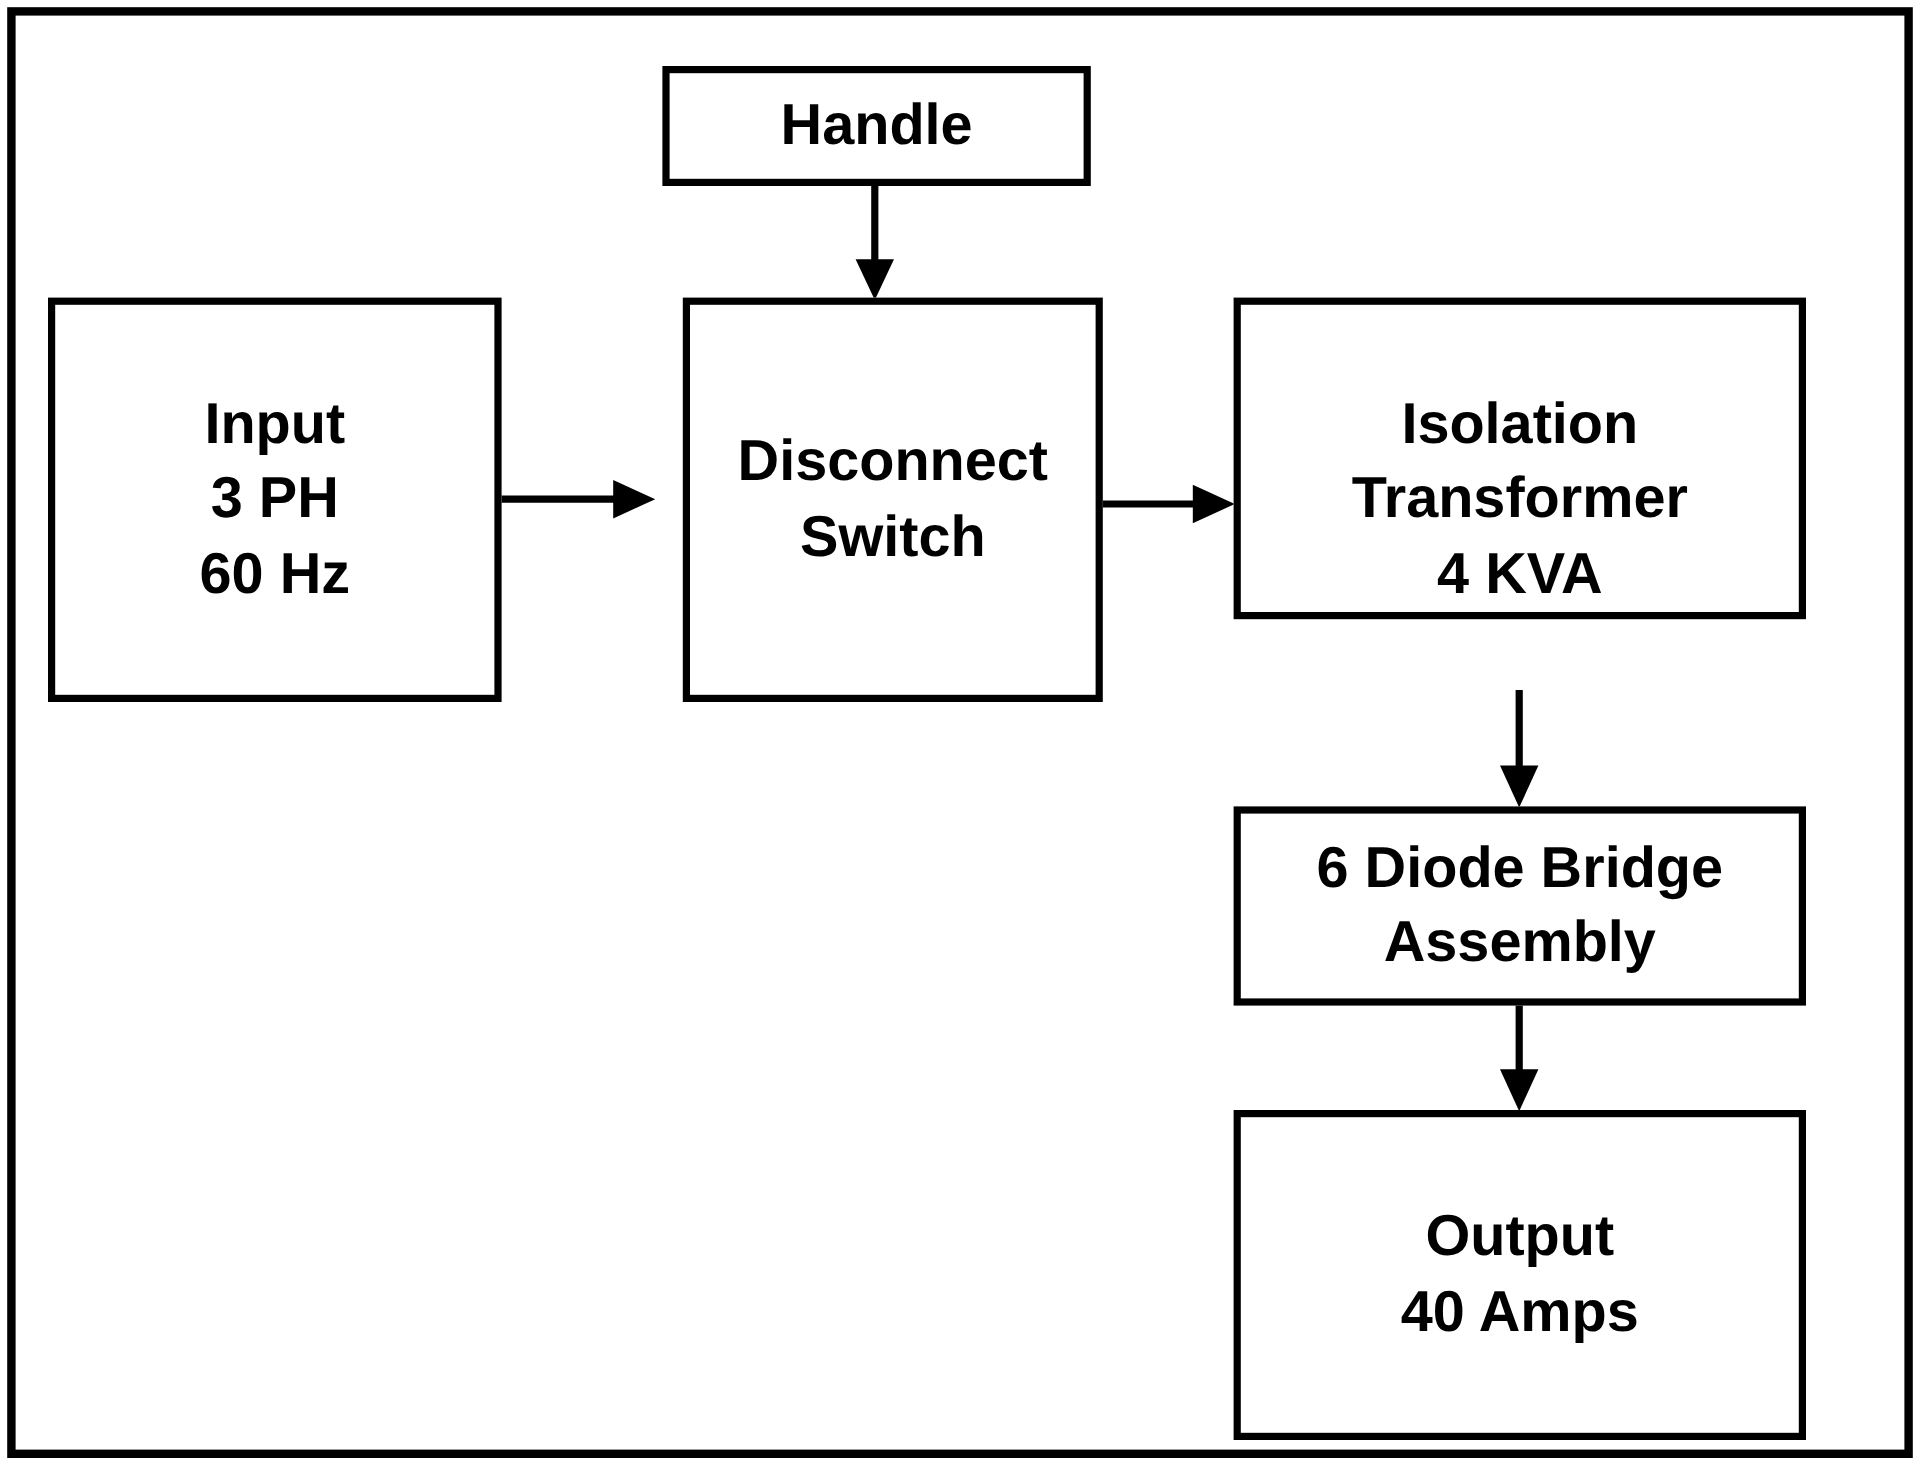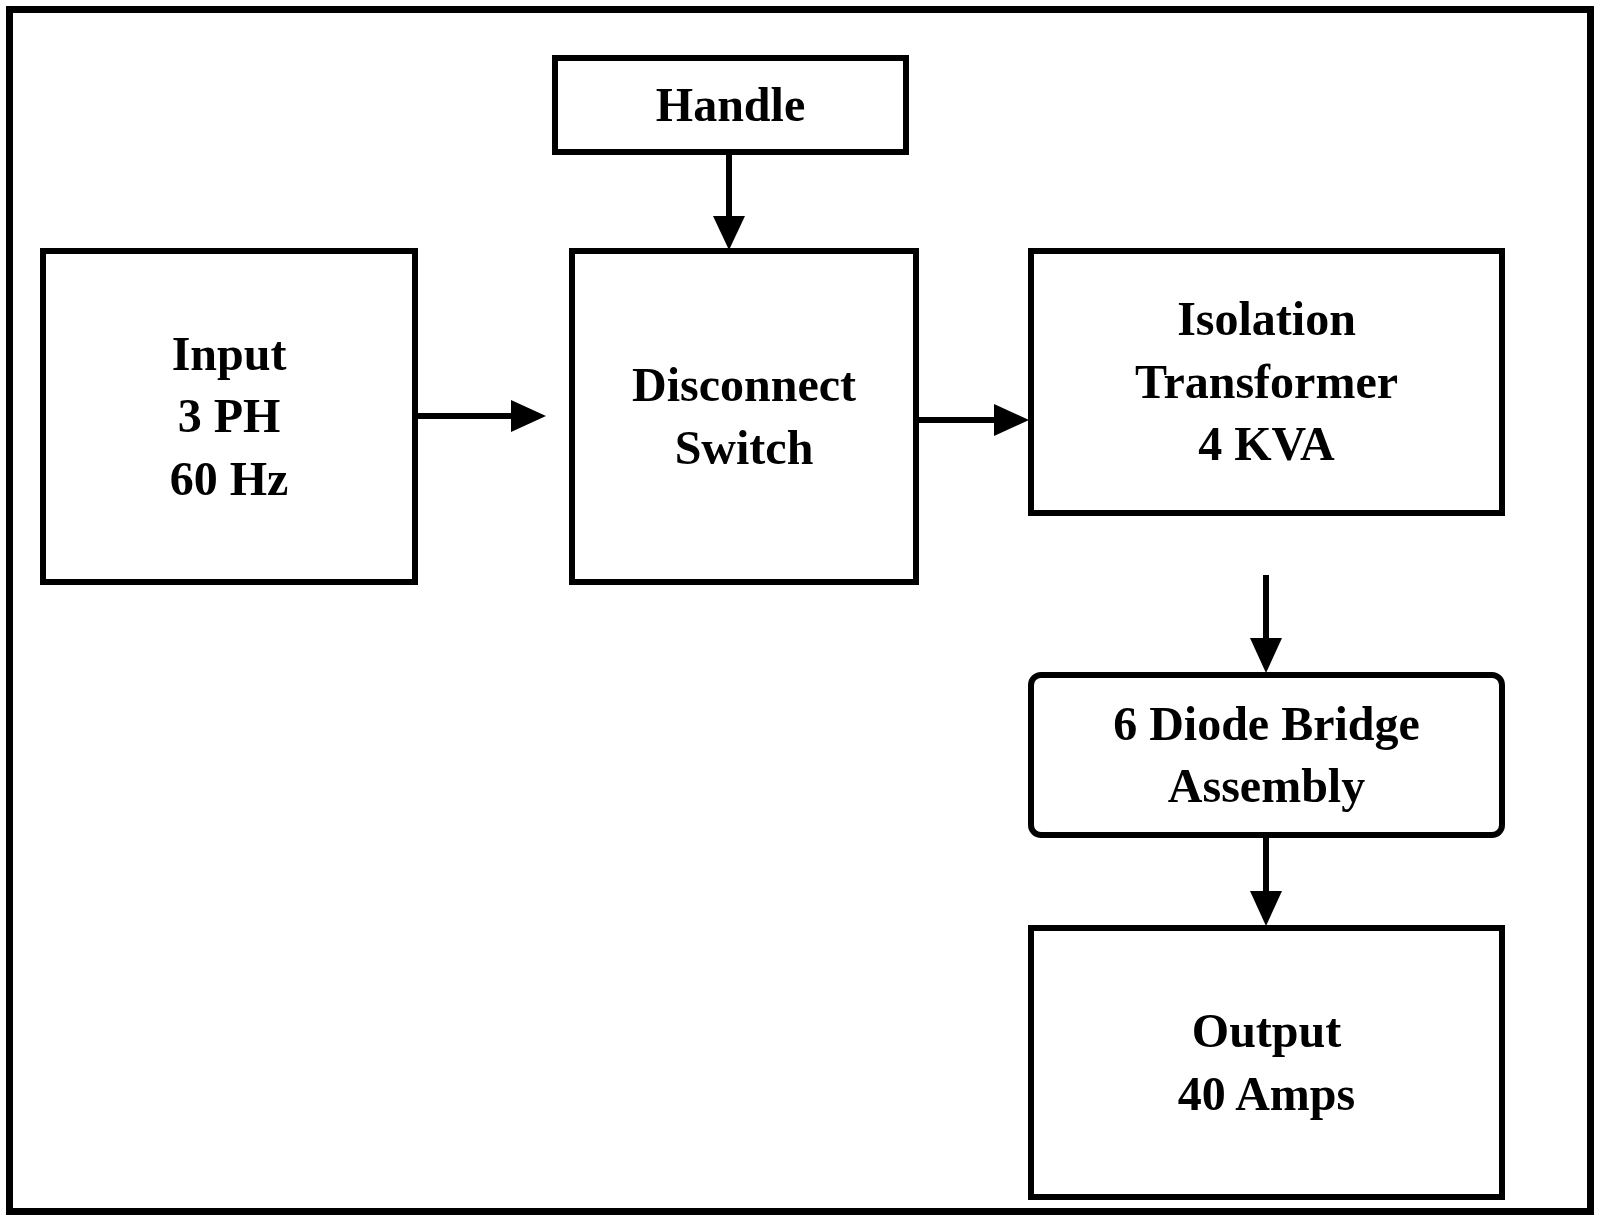--- a/index.html
+++ b/index.html
@@ -5,21 +5,21 @@
   html, body {
     margin: 0;
     padding: 0;
     background: #ffffff;
   }
   .canvas {
     position: relative;
     width: 1600px;
     height: 1221px;
     background: #ffffff;
-    font-family: Liberation Serif, serif;
+    font-family: Liberation Sans, sans-serif;
     overflow: hidden;
   }
   .frame {
     position: absolute;
     left: 6px;
     top: 6px;
     width: 1588px;
     height: 1209px;
     border: 7px solid #000000;
     box-sizing: border-box;
@@ -40,22 +40,22 @@
     justify-content: center;
     text-align: center;
     font-weight: bold;
     font-size: 48px;
     line-height: 1.3;
     color: #000000;
   }
   .box-handle      { left: 552px;  top: 55px;  width: 357px; height: 100px; }
   .box-input       { left: 40px;   top: 248px; width: 378px; height: 337px; }
   .box-disconnect  { left: 545px;  top: 248px; width: 350px; height: 337px; margin-left: 24px; }
-  .box-isolation   { left: 1028px; top: 248px; width: 477px; height: 268px; }
-  .box-diode       { left: 1028px; top: 672px; width: 477px; height: 166px; border-radius: 13px; }
+  .box-isolation   { left: 1028px; top: 248px; width: 477px; height: 268px; justify-content: flex-end; }
+  .box-diode       { left: 1028px; top: 672px; width: 477px; height: 166px; }
   .box-output      { left: 1028px; top: 925px; width: 477px; height: 275px; }
 </style>
 </head>
 <body>
 
 <div class="canvas">
 
   <svg class="arrows" width="1600" height="1221" viewBox="0 0 1600 1221">
     <g>
       <line x1="729" y1="150" x2="729" y2="218" stroke="#000000" stroke-width="6"></line>

